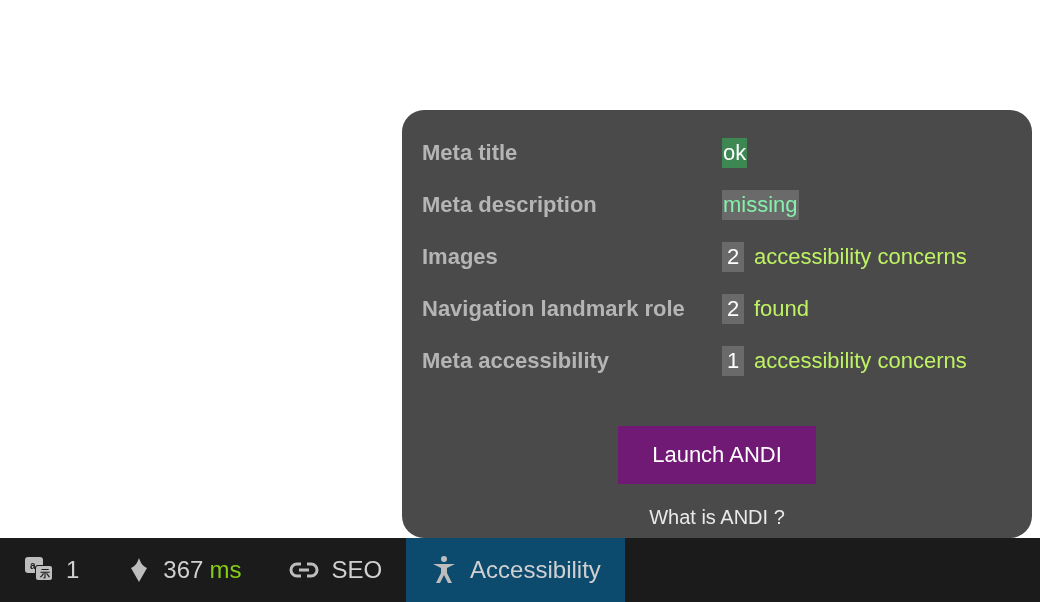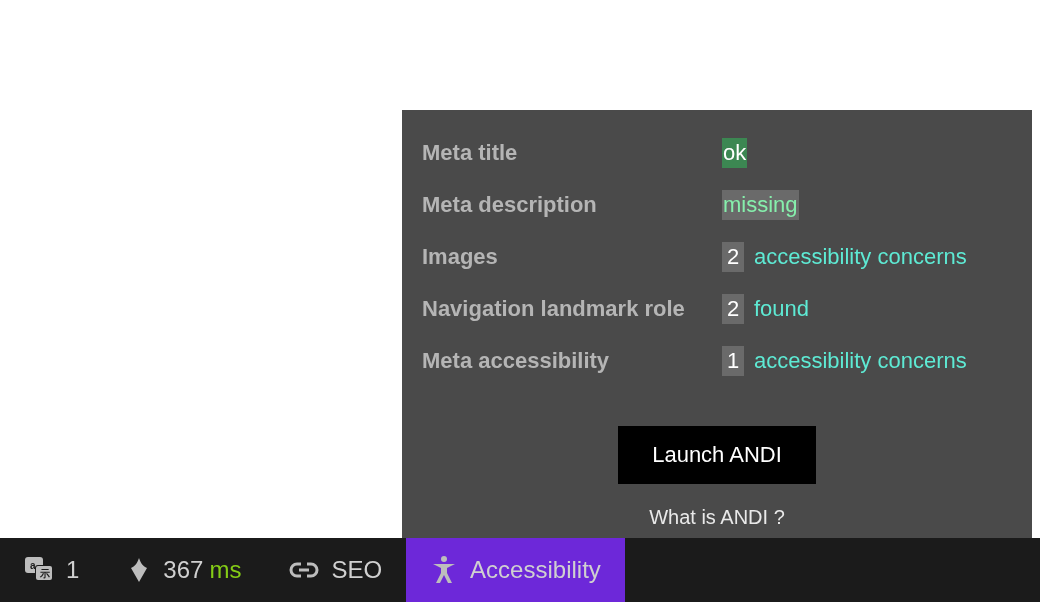--- a/index.html
+++ b/index.html
@@ -7,52 +7,53 @@
     position:absolute;
     left:402px;
     top:110px;
     width:630px;
     height:428px;
     background:#4a4a4a;
     color:#aeaeae;
     font-size:22px;
     box-sizing:border-box;
     padding:28px 20px 0 20px;
+    border-radius:22px;
   }
   .row{display:flex;align-items:center;margin-bottom:22px;}
   .label{width:300px;color:#b5b5b5;font-weight:bold;}
   .badge{display:inline-block;padding:2px 1px;font-size:22px;}
   .badge-ok{background:#3c8752;color:#fff;}
   .badge-missing{background:#6a6a6a;color:#86efac;}
   .badge-count{background:#6a6a6a;color:#fff;min-width:20px;text-align:center;}
-  .val-text{margin-left:10px;color:#5eead4;}
+  .val-text{margin-left:10px;color:#bef264;}
   .actions{text-align:center;margin-top:50px;}
   .launch-btn{
     display:inline-block;
-    background:#000000;
+    background:#701a75;
     color:#fff;
     font-size:22px;
     padding:16px 34px;
     border:none;
     cursor:pointer;
   }
   .andi-link{display:block;margin-top:22px;color:#e9e9e9;font-size:20px;cursor:pointer;}
 
   .bottombar{
     position:absolute;
     left:0;bottom:0;
     width:1040px;height:64px;
     background:#1b1b1b;
     display:flex;
     align-items:center;
     color:#d0d0d0;
     font-size:24px;
   }
   .bb-item{display:flex;align-items:center;gap:12px;padding:0 24px;height:100%;box-sizing:border-box;cursor:pointer;}
-  .bb-active{background:#6d28d9;}
+  .bb-active{background:#0c4a6e;}
   .unit{color:#84cc16;margin-left:-6px;}
   svg{display:block;}
   .icon{color:#bdbdbd;}
 </style>
 </head>
 <body>
 
 <div class="panel">
 
   <div class="row">

